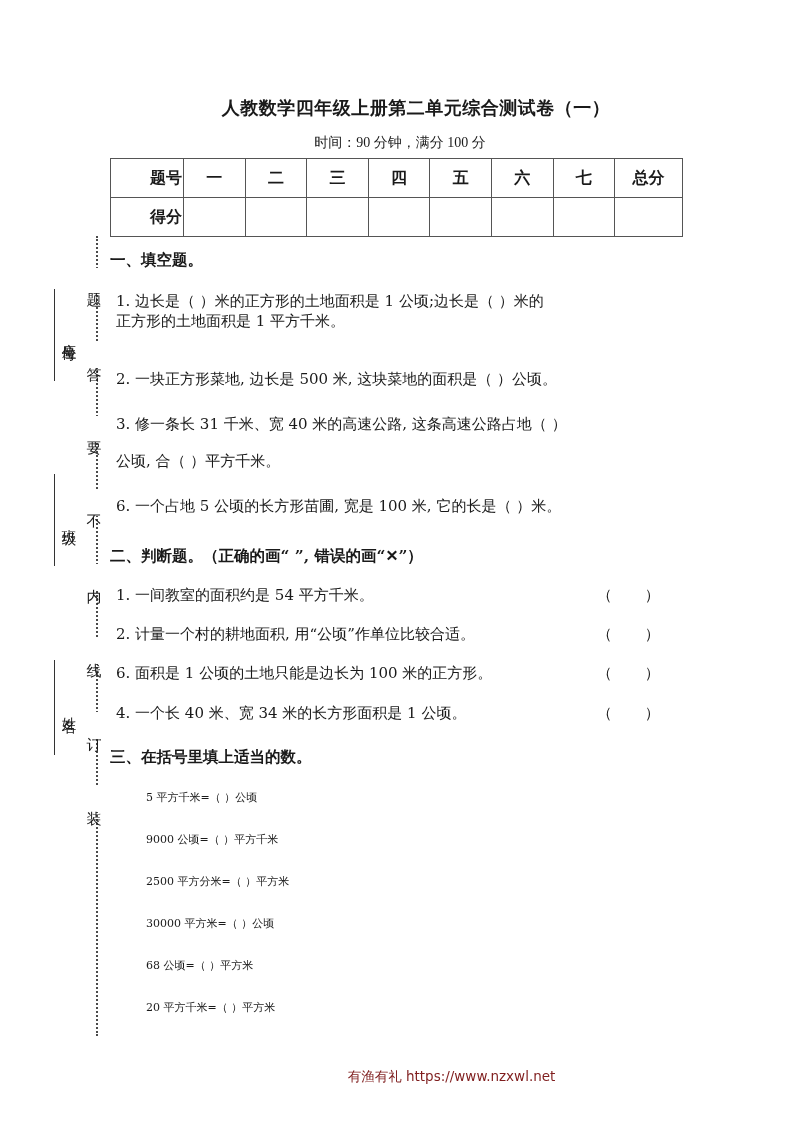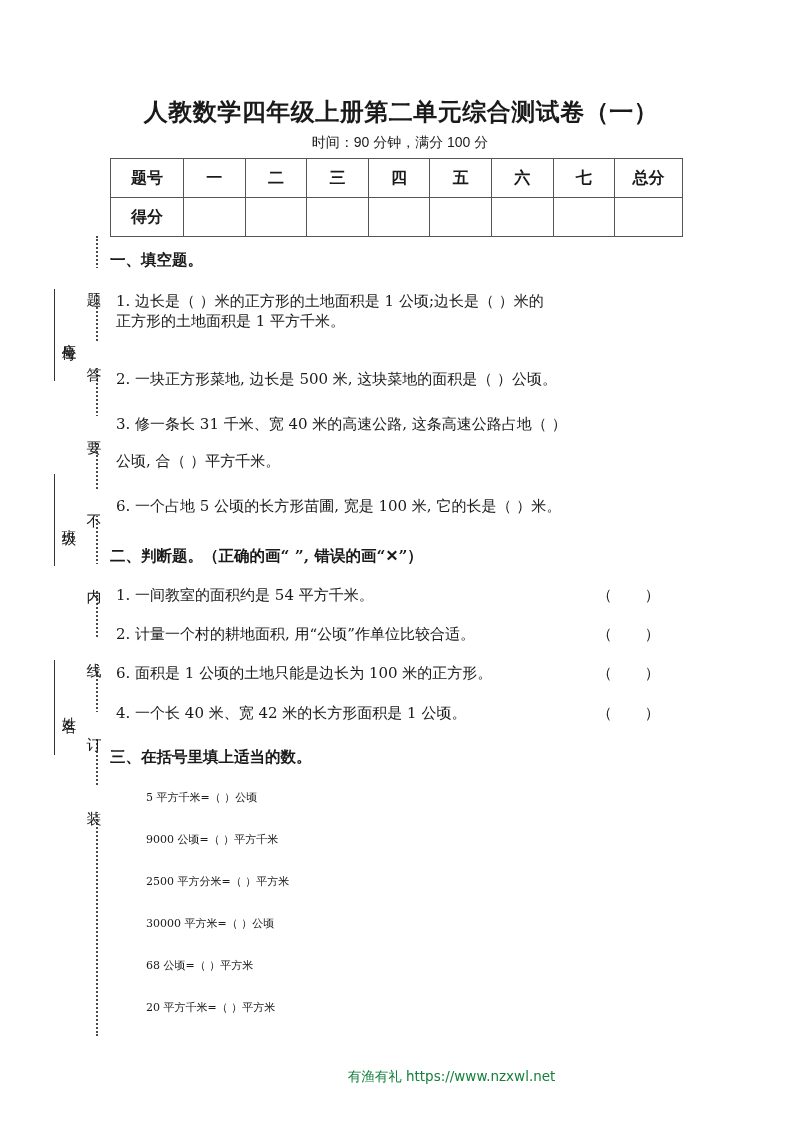--- a/index.html
+++ b/index.html
@@ -96,58 +96,58 @@
   
   .sheet {
     position: absolute;
     left: 110px;
     top: 0;
     width: 683px;
     height: 1122px;
   }
   .title {
     position: absolute;
-    left: 1px;
+    left: 16px;
     top: 96px;
     width: 580px;
     text-align: center;
-    font-size: 24px;
+    font-size: 18px;
     font-weight: bold;
     letter-spacing: 0.5px;
     font-family: "DejaVu Serif", "Liberation Serif", serif;
   }
   .subtitle {
     position: absolute;
     left: 0;
     top: 134px;
     width: 580px;
     text-align: center;
     font-size: 14px;
-    font-family: Liberation Sans, sans-serif;
+    font-family: Liberation Serif, serif;
   }
 
   
   .score-table {
     position: absolute;
     left: 0px;
     top: 158px;
     width: 573px;
     border-collapse: collapse;
     table-layout: fixed;
   }
   .score-table td {
     border: 1px solid #555;
     height: 36px;
     text-align: center;
     vertical-align: middle;
     font-size: 16px;
     font-weight: bold;
     font-family: "DejaVu Serif", "Liberation Serif", serif;
   }
-  .score-table td.lead { width: 67px; }
+  .score-table td.lead { width: 67px; text-align: right; }
   .score-table td.cell { width: 56px; }
   .score-table td.total { width: 62px; }
   .score-table tr.scores td { font-weight: bold; }
 
   
   .section-head {
     position: absolute;
     font-size: 15.5px;
     font-weight: bold;
     white-space: nowrap;
@@ -167,21 +167,21 @@
     font-family: "DejaVu Serif", "Liberation Serif", serif;
   }
 
   .footer {
     position: absolute;
     left: 0;
     top: 1068px;
     width: 683px;
     text-align: center;
     font-size: 13.5px;
-    color: #15803d;
+    color: #7f1d1d;
     font-family: "DejaVu Sans", "Liberation Sans", sans-serif;
   }
 </style>
 </head>
 <body>
 
 <div class="margin-strip">
 
   <div class="info-col">
     <div class="info-item info-seat">
@@ -256,21 +256,21 @@
 
   <div class="qline" style="left:6px; top:586px">1. 一间教室的面积约是 54 平方千米。</div>
   <div class="ansmark" style="left:487px; top:586px">（     ）</div>
 
   <div class="qline" style="left:6px; top:625px">2. 计量一个村的耕地面积, 用“公顷”作单位比较合适。</div>
   <div class="ansmark" style="left:487px; top:625px">（     ）</div>
 
   <div class="qline" style="left:6px; top:664px">6. 面积是 1 公顷的土地只能是边长为 100 米的正方形。</div>
   <div class="ansmark" style="left:487px; top:664px">（     ）</div>
 
-  <div class="qline" style="left:6px; top:704px">4. 一个长 40 米、宽 42 米的长方形面积是 1 公顷。</div>
+  <div class="qline" style="left:6px; top:704px">4. 一个长 40 米、宽 34 米的长方形面积是 1 公顷。</div>
   <div class="ansmark" style="left:487px; top:704px">（     ）</div>
 
   <div class="section-head" style="left:0px; top:747px">三、在括号里填上适当的数。</div>
   <div class="qline indent" style="left:36px; top:790px">5 平方千米=（         ）公顷</div>
   <div class="qline indent" style="left:36px; top:832px">9000 公顷=（         ）平方千米</div>
   <div class="qline indent" style="left:36px; top:874px">2500 平方分米=（         ）平方米</div>
   <div class="qline indent" style="left:36px; top:916px">30000 平方米=（         ）公顷</div>
   <div class="qline indent" style="left:36px; top:958px">68 公顷=（         ）平方米</div>
   <div class="qline indent" style="left:36px; top:1000px">20 平方千米=（         ）平方米</div>
 

